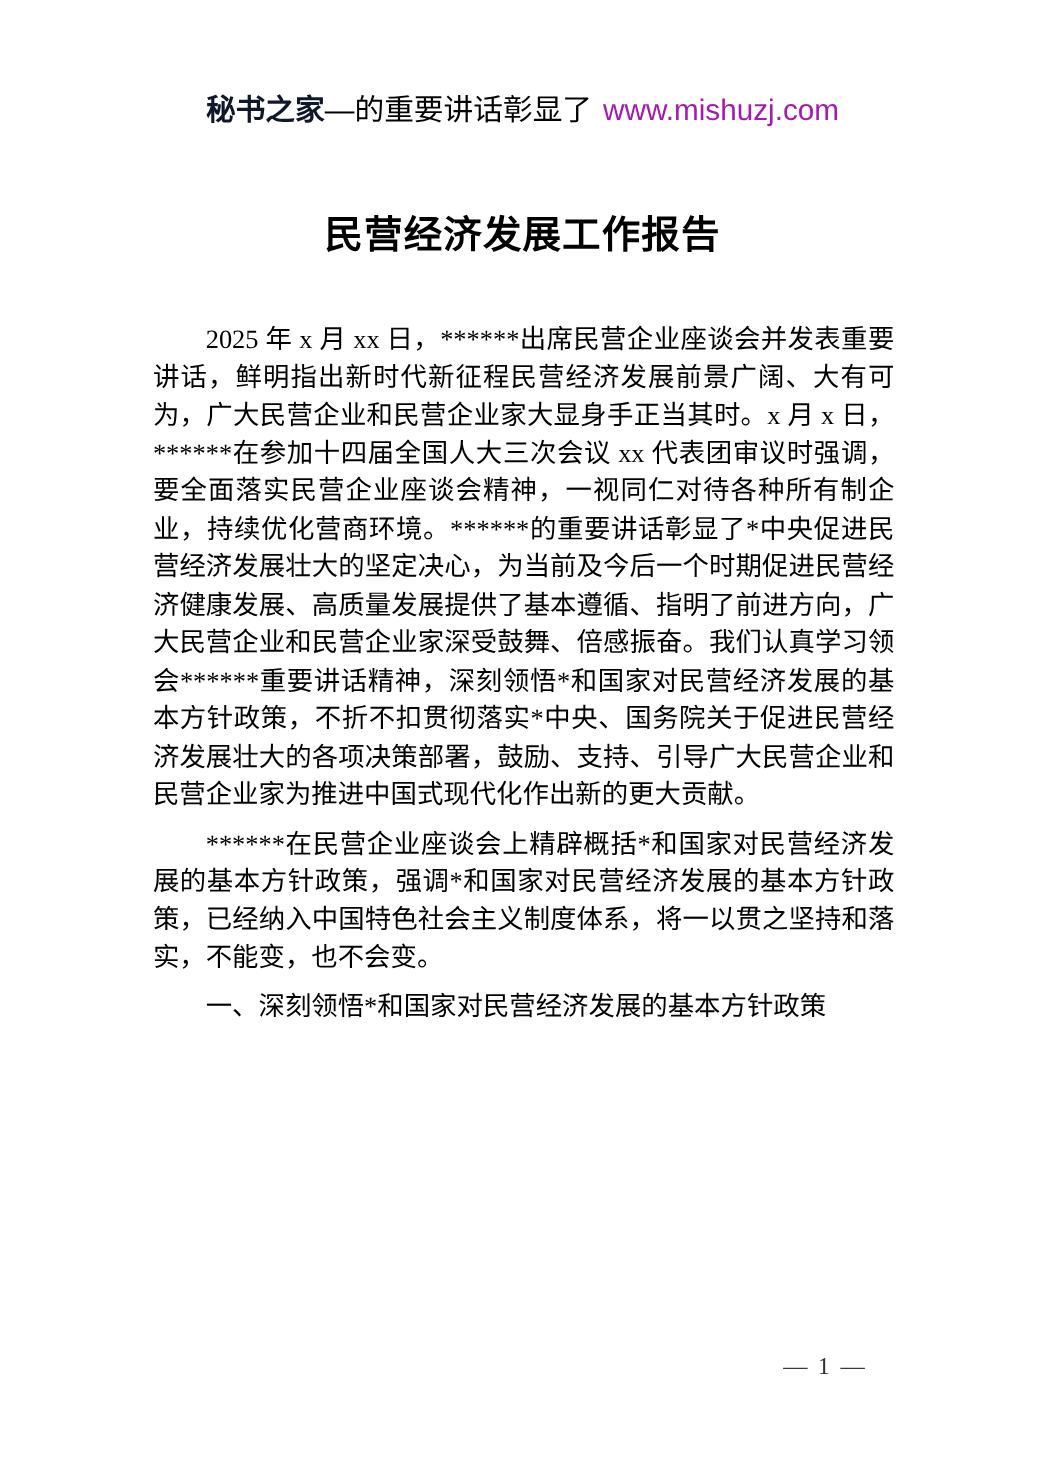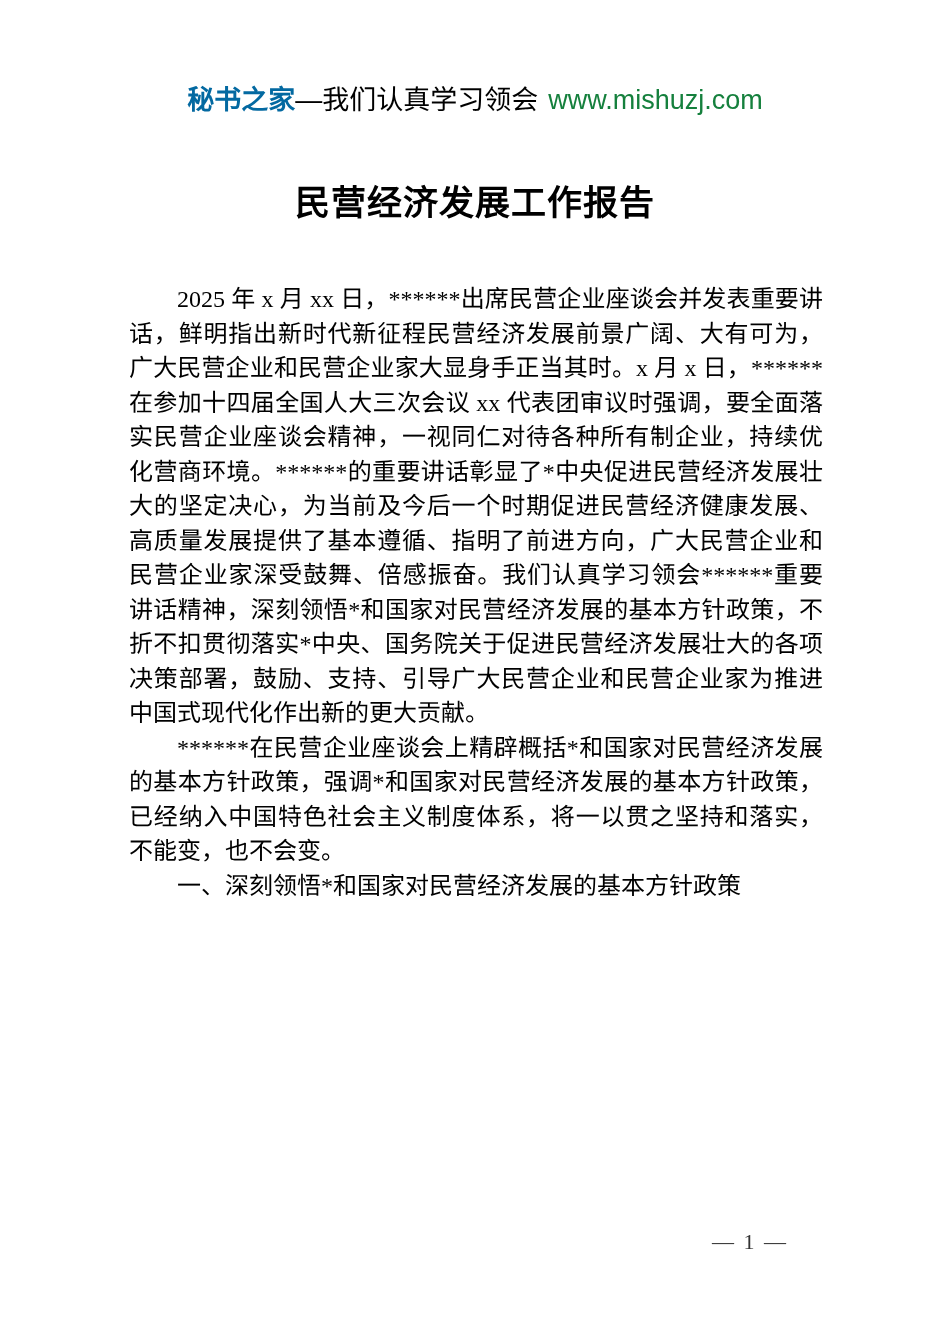--- a/index.html
+++ b/index.html
@@ -17,55 +17,55 @@
     top: 84px;
     left: 0;
     right: 0;
     text-align: center;
     font-family: "Liberation Sans", "DejaVu Sans", sans-serif;
     font-size: 27px;
     line-height: 32px;
     white-space: nowrap;
   }
   .site-header .brand {
-    color: #0369a1;
+    color: #0f172a;
     font-weight: bold;
   }
   .site-header .tagline {
     color: #000000;
   }
   .site-header .url {
-    color: #15803d;
+    color: #a21caf;
     margin-left: 10px;
   }
   .doc-title {
     position: absolute;
     top: 179px;
     left: 0;
     right: 0;
-    margin: 1px;
+    margin: 12px;
     text-align: center;
     font-family: "Liberation Sans", "DejaVu Sans", sans-serif;
     font-size: 35px;
     font-weight: bold;
     line-height: 46px;
     letter-spacing: 1px;
   }
   .doc-body {
     position: absolute;
     top: 282px;
     left: 129px;
     width: 694px;
     font-size: 24px;
     line-height: 34.5px;
     text-align: justify;
     text-justify: inter-character;
   }
   .doc-body p {
-    margin: 0;
+    margin: 10px;
     padding: 0;
     text-indent: 2em;
     font-family: Liberation Serif, serif;
   }
   .page-number {
     position: absolute;
     top: 1228px;
     right: 162px;
     font-size: 22px;
     line-height: 28px;
@@ -73,21 +73,21 @@
     font-family: "Liberation Serif", "DejaVu Serif", serif;
     letter-spacing: 2px;
   }
 </style>
 </head>
 <body>
 
 <div class="page">
 
   <div class="site-header">
-    <span class="brand">秘书之家</span><span class="tagline">—我们认真学习领会</span><span class="url">www.mishuzj.com</span>
+    <span class="brand">秘书之家</span><span class="tagline">—的重要讲话彰显了</span><span class="url">www.mishuzj.com</span>
   </div>
 
   <h1 class="doc-title">民营经济发展工作报告</h1>
 
   <div class="doc-body">
     <p>2025 年 x 月 xx 日，******出席民营企业座谈会并发表重要讲话，鲜明指出新时代新征程民营经济发展前景广阔、大有可为，广大民营企业和民营企业家大显身手正当其时。x 月 x 日，******在参加十四届全国人大三次会议 xx 代表团审议时强调，要全面落实民营企业座谈会精神，一视同仁对待各种所有制企业，持续优化营商环境。******的重要讲话彰显了*中央促进民营经济发展壮大的坚定决心，为当前及今后一个时期促进民营经济健康发展、高质量发展提供了基本遵循、指明了前进方向，广大民营企业和民营企业家深受鼓舞、倍感振奋。我们认真学习领会******重要讲话精神，深刻领悟*和国家对民营经济发展的基本方针政策，不折不扣贯彻落实*中央、国务院关于促进民营经济发展壮大的各项决策部署，鼓励、支持、引导广大民营企业和民营企业家为推进中国式现代化作出新的更大贡献。</p>
     <p>******在民营企业座谈会上精辟概括*和国家对民营经济发展的基本方针政策，强调*和国家对民营经济发展的基本方针政策，已经纳入中国特色社会主义制度体系，将一以贯之坚持和落实，不能变，也不会变。</p>
     <p>一、深刻领悟*和国家对民营经济发展的基本方针政策</p>
   </div>
 

